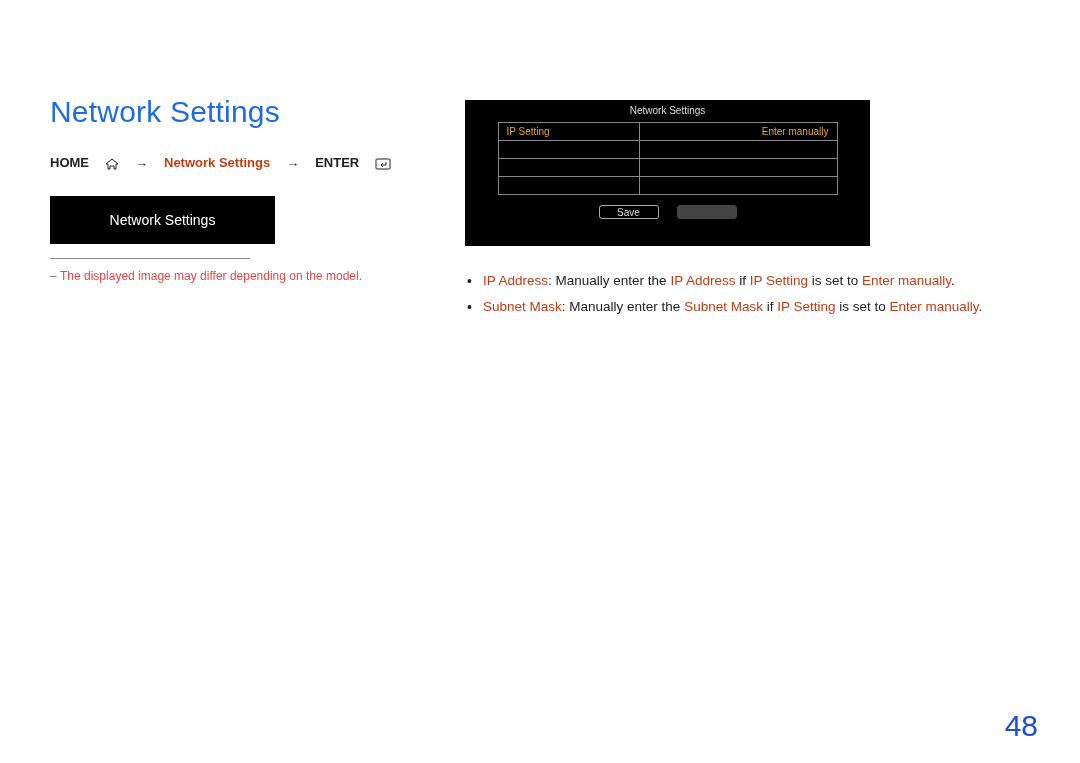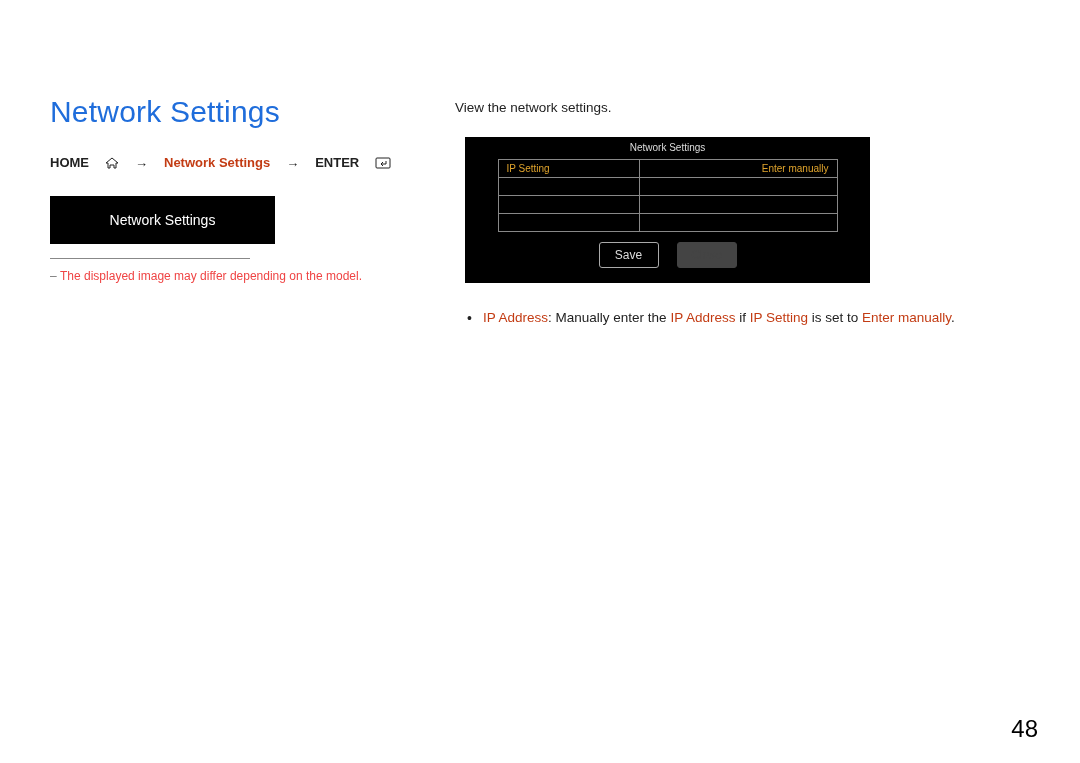--- a/index.html
+++ b/index.html
@@ -1,44 +1,44 @@
 <!DOCTYPE html>
 <html><head>
 <meta charset="utf-8">
 <style>
   * { box-sizing: border-box; margin: 0; padding: 0; }
   html, body { width: 1080px; height: 763px; background: #fff; font-family: Arial, Helvetica, sans-serif; color: #222; }
   .page { position: relative; width: 1080px; height: 763px; }
   .col-left { position: absolute; left: 50px; top: 95px; width: 380px; }
   .col-right { position: absolute; left: 455px; top: 100px; width: 560px; }
   h1.title { font-size: 30px; font-weight: 400; color: #1f6ddb; letter-spacing: .2px; margin-bottom: 26px; }
-  .breadcrumb { font-size: 13px; font-weight: 700; color: #222; margin-bottom: 26px; display:flex; align-items:center; gap:16px; flex-wrap:wrap; }
+  .breadcrumb { font-size: 13px; font-weight: 700; color: #222; margin-bottom: 26px; display:flex; align-items:flex-end; gap:16px; flex-wrap:wrap; }
   .breadcrumb .hl { color: #c33c14; font-weight: 700; }
   .breadcrumb .arr { font-weight:700; }
   .breadcrumb .icon { display:inline-flex; vertical-align:middle; }
   .tile { width: 225px; height: 48px; background: #000; color: #fff; display:flex; align-items:center; justify-content:center; font-size: 14px; margin-bottom: 14px; }
   .hr { width: 200px; border: none; border-top: 1px solid #888; margin: 8px 0 10px; }
   .note { font-size: 12px; color: #ef4444; }
   .note::before { content: "\2013\00a0"; color:#777; }
   .intro { font-size: 13.5px; margin-bottom: 22px; }
   .screenshot { width: 405px; height: 146px; background:#000; border:1px solid #000; margin: 0 0 24px 10px; position:relative; color:#ddd; font-size:10px; }
   .ss-title { text-align:center; padding:4px 0 6px; font-size:10px; color:#ddd; }
   .ss-table { width: 340px; margin: 0 auto; border-collapse:collapse; }
   .ss-table td { border:1px solid #888; height:18px; padding:0 8px; }
   .ss-table tr:first-child td { color:#e0a42c; font-size:10px; }
   .ss-table tr:first-child td:first-child { text-align:left; }
   .ss-table tr:first-child td:last-child { text-align:right; }
   .ss-buttons { display:flex; justify-content:center; gap:18px; margin-top:10px; }
-  .ss-btn { width:60px; height:26px; border:1px solid #aaa; border-radius:3px; font-size:12px; display:flex; align-items:center; justify-content:center; color:#ddd; }
+  .ss-btn { width:60px; height:14px; border:1px solid #aaa; border-radius:3px; font-size:10px; display:flex; align-items:center; justify-content:center; color:#ddd; }
   .ss-btn.filled { background:#444; border-color:#444; color:#444; }
   ul.bullets { list-style: none; margin-left: 10px; }
   ul.bullets li { font-size: 13.5px; line-height: 1.6; position:relative; padding-left: 18px; margin-bottom: 4px; }
   ul.bullets li::before { content: "\2022"; position:absolute; left:2px; top:0; font-size:14px; color:#222; }
   .hl { color:#c33c14; }
-  .page-num { position:absolute; right: 42px; bottom: 20px; font-size: 24px; color:#000000; }
+  .page-num { position:absolute; right: 42px; bottom: 20px; font-size: 30px; color:#1d4ed8; }
 </style>
 </head>
 <body>
 
 <div class="page">
 
   <div class="col-left">
     <h1 class="title">Network Settings</h1>
 
     <div class="breadcrumb">
@@ -62,21 +62,20 @@
 
     <div class="tile">
       <span>Network Settings</span>
     </div>
 
     <hr class="hr">
     <div class="note">The displayed image may differ depending on the model.</div>
   </div>
 
   <div class="col-right">
-    <div class="intro">View the network settings.</div>
 
     <div class="screenshot">
       <div class="ss-title">Network Settings</div>
       <table class="ss-table">
         <tbody>
             <tr>
           <td>IP Setting</td>
           <td>Enter manually</td>
         </tr>
         <tr>
@@ -96,17 +95,20 @@
       <div class="ss-buttons">
         <div class="ss-btn">Save</div>
         <div class="ss-btn filled">Close</div>
       </div>
     </div>
 
     <ul class="bullets">
       <li>
         <span class="hl">IP Address</span><span>: Manually enter the </span><span class="hl">IP Address</span><span> if </span><span class="hl">IP Setting</span><span> is set to </span><span class="hl">Enter manually</span><span>.</span>
       </li>
+      <li>
+        <span class="hl">Subnet Mask</span><span>: Manually enter the </span><span class="hl">Subnet Mask</span><span> if </span><span class="hl">IP Setting</span><span> is set to </span><span class="hl">Enter manually</span><span>.</span>
+      </li>
     </ul>
   </div>
 
   <div class="page-num">48</div>
 </div>
 
 </body></html>

